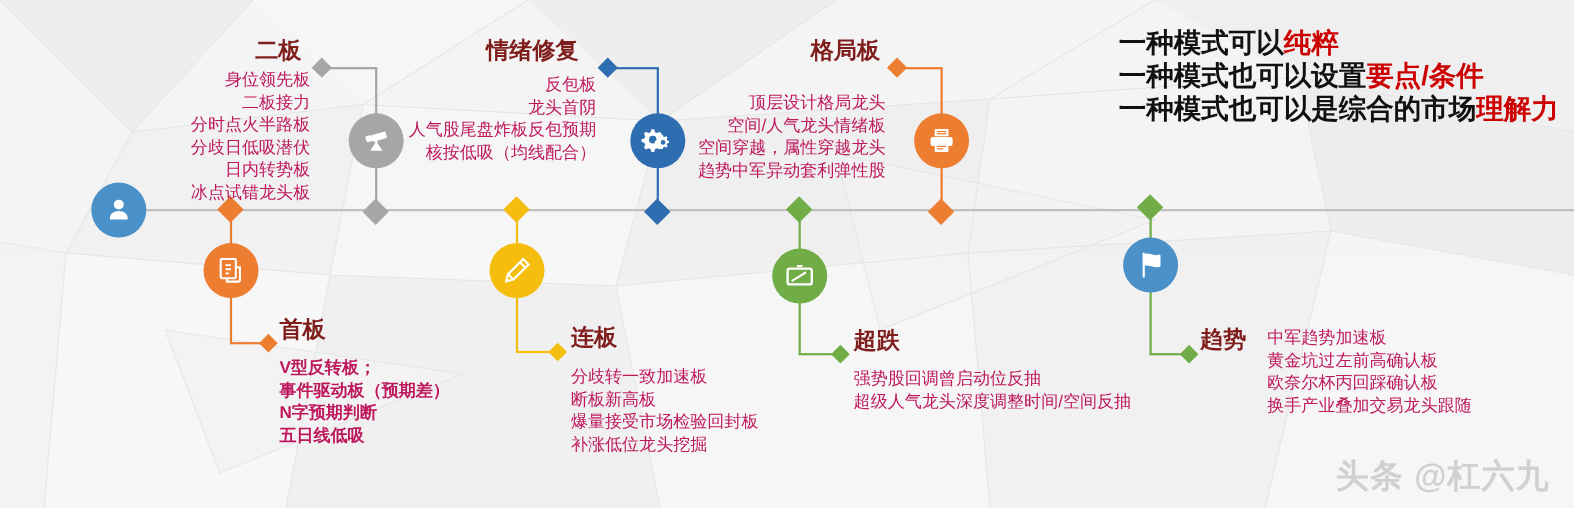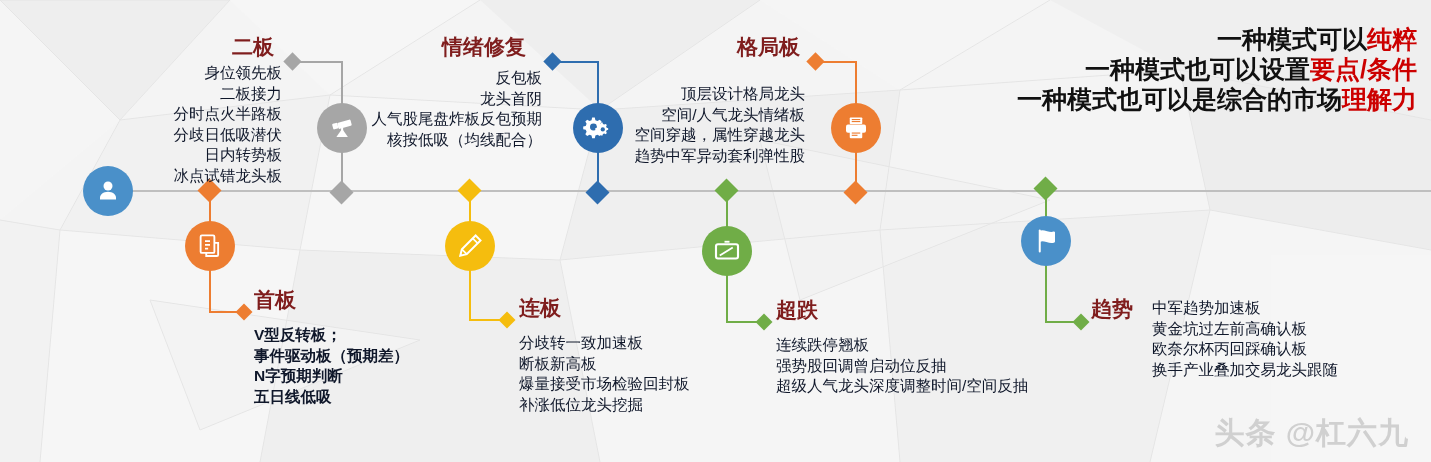--- a/index.html
+++ b/index.html
@@ -26,28 +26,28 @@
   .diamond i{
     display:block;width:100%;height:100%;
     transform:rotate(45deg);
   }
   
   .ttl{
     position:absolute;font-weight:bold;color:#7f1d1d;
     font-size:21px;line-height:24px;white-space:nowrap;z-index:8;
   }
   .body{
-    position:absolute;color:#0f172a;font-size:15.5px;
+    position:absolute;color:#be185d;font-size:15.5px;
     line-height:20.5px;white-space:nowrap;z-index:8;
   }
   .body.r{text-align:right;}
   .body.l{text-align:left;}
   
   .headline{
-    position:absolute;right:14px;top:24px;text-align:right;z-index:9;
+    position:absolute;right:14px;top:24px;z-index:9;
     font-size:25px;line-height:30px;font-weight:bold;color:#111;
     white-space:nowrap;
   }
   .headline em{font-style:normal;color:#cc0000;}
   
   .wm{
     position:absolute;right:22px;bottom:8px;z-index:9;
     font-size:30px;font-weight:bold;color:#d0d0d0;
     letter-spacing:1px;white-space:nowrap;
   }
@@ -245,21 +245,20 @@
   </div>
   <div class="circ" style="left:702px;top:226px;width:50px;height:50px;background:#70ad47;">
     <svg width="30" height="30" viewBox="0 0 24 24" fill="none" stroke="#ffffff" stroke-width="1.7">
       <rect x="3.2" y="6.6" width="17.6" height="11.4" rx="1.6"></rect>
       <path d="M10 4.6h4" stroke-width="1.5"></path>
       <path d="M6.2 15.6 L16.6 9.2" stroke-width="1.5"></path>
     </svg>
   </div>
   <div class="ttl" style="left:776px;top:298px;">超跌</div>
   <div class="body l" style="left:776px;top:335px;">
-    <div>连续跌停翘板</div>
     <div>强势股回调曾启动位反抽</div>
     <div>超级人气龙头深度调整时间/空间反抽</div>
   </div>
 </div>
 
 <div>
   <div class="vline" style="left:1045px;top:190px;width:2px;height:132px;background:#70ad47;"></div>
   <div class="hline" style="left:1045px;top:321px;width:36px;height:2px;background:#70ad47;"></div>
   <div class="diamond" style="left:1075px;top:316px;width:12px;height:12px;">
     <i style="background:#70ad47;"></i>

